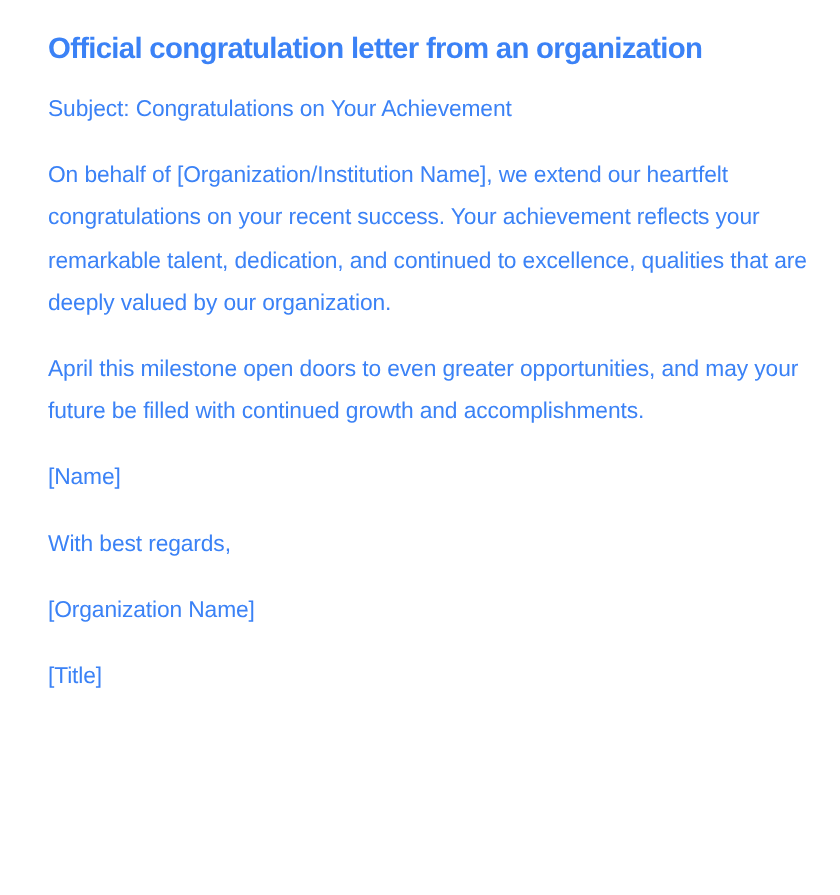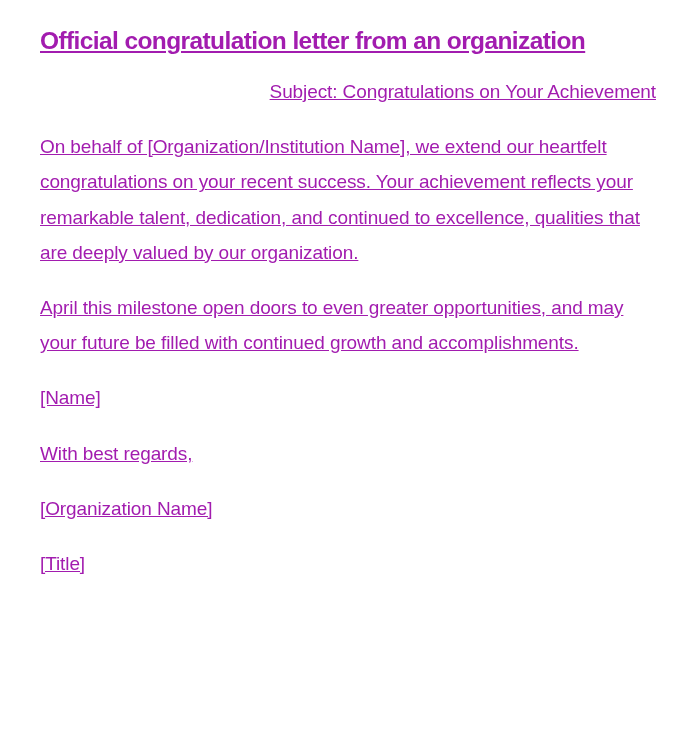--- a/index.html
+++ b/index.html
@@ -1,37 +1,36 @@
 <!DOCTYPE html>
 <html><head>
   <meta charset="utf-8">
   <style>
     html, body { margin: 0; padding: 0; background: #ffffff; }
     body { width: 700px; height: 746px; overflow: hidden; }
     .page {
-      padding: 24px 44px 0 40px;
-      color: #a21caf;
+      padding: 24px 24px 0 40px;
+      color: #3b82f6;
       font-family: "Liberation Sans", "DejaVu Sans", sans-serif;
-      text-decoration: underline;
     }
     .title {
       font-size: 24.5px;
       font-weight: bold;
       letter-spacing: -0.6px;
       margin: 0 0 16px 0;
       line-height: 34px;
       white-space: nowrap;
     }
     p {
       font-size: 19px;
       line-height: 35.2px;
       margin: 0 0 20px 0;
       letter-spacing: -0.1px;
     }
-    .subject { margin-bottom: 20px; text-align: right; }
+    .subject { margin-bottom: 20px; }
   </style>
 </head>
 <body>
 
 <div class="page">
   <h1 class="title">Official congratulation letter from an organization</h1>
   <p class="subject">Subject: Congratulations on Your Achievement</p>
   <p>On behalf of [Organization/Institution Name], we extend our heartfelt congratulations on your recent success. Your achievement reflects your remarkable talent, dedication, and continued to excellence, qualities that are deeply valued by our organization.</p>
   <p>April this milestone open doors to even greater opportunities, and may your future be filled with continued growth and accomplishments.</p>
   <p>[Name]</p>

